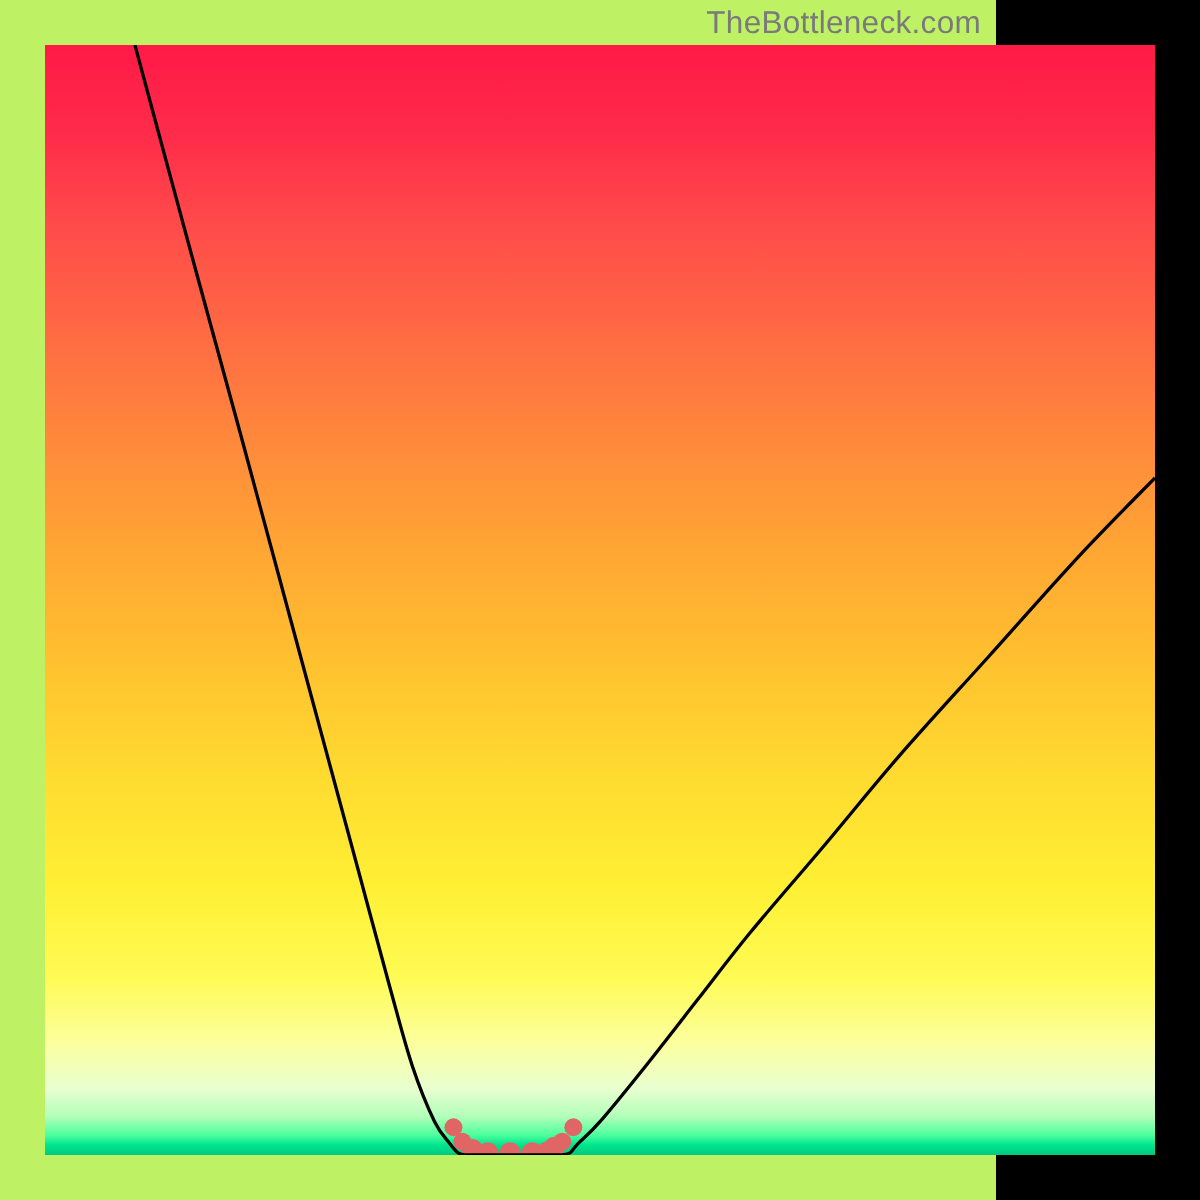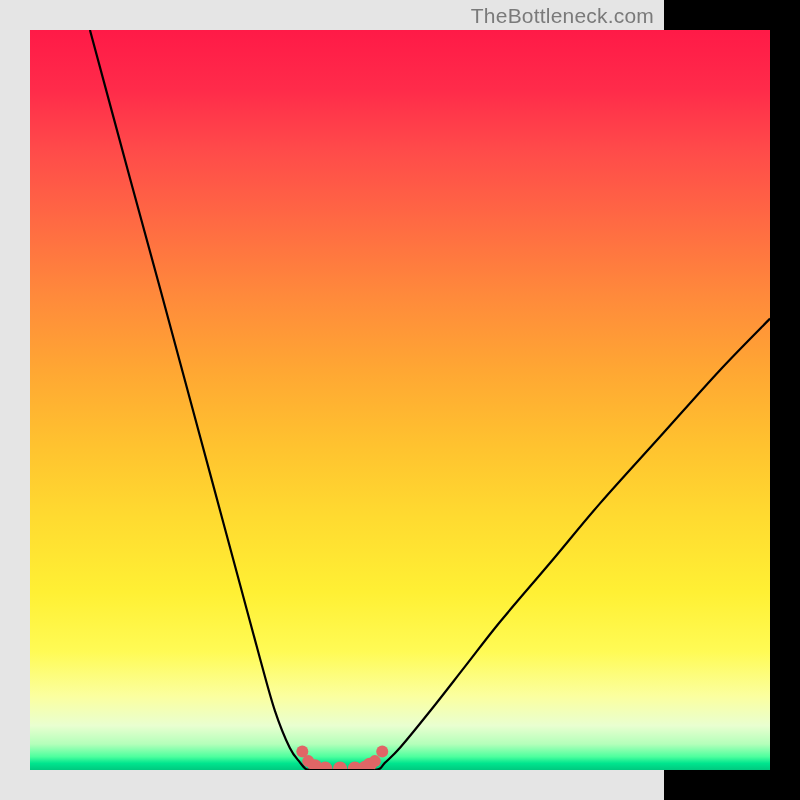--- a/index.html
+++ b/index.html
@@ -10,21 +10,21 @@
     background: #000;
     overflow: hidden;
     font-family: Arial, Helvetica, sans-serif;
   }
   .frame {
     position: absolute;
     left: 0;
     top: 0;
     width: 664px;
     height: 800px;
-    background: #e5e5e5;
+    background: #bef264;
     text-align: right;
   }
   .plot-area {
     position: absolute;
     left: 30px;
     top: 30px;
     width: 740px;
     height: 740px;
     overflow: hidden;
   }

